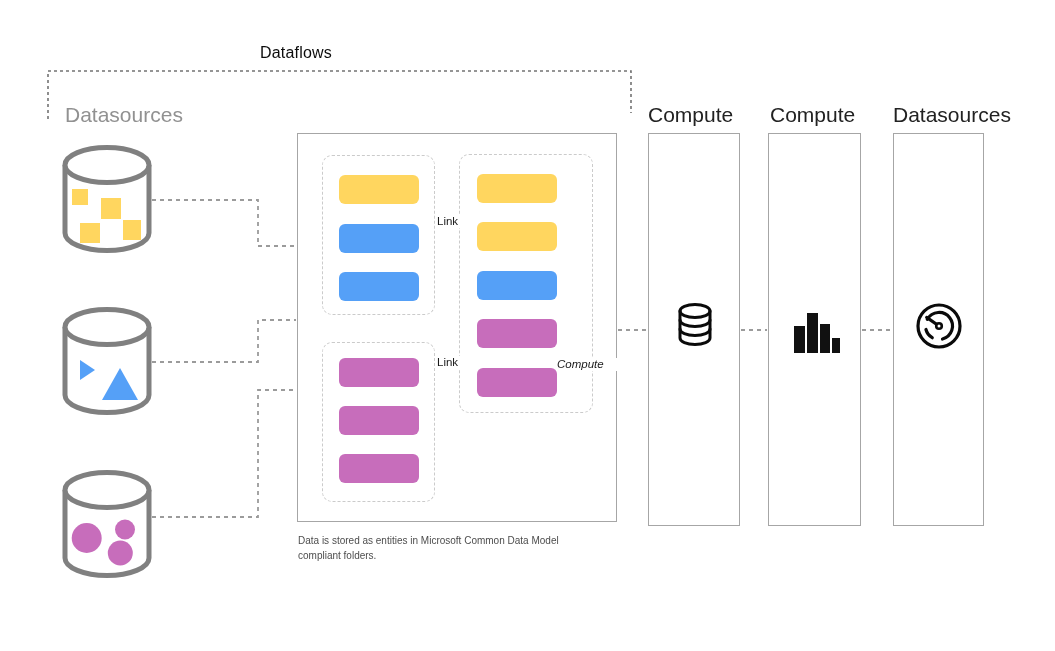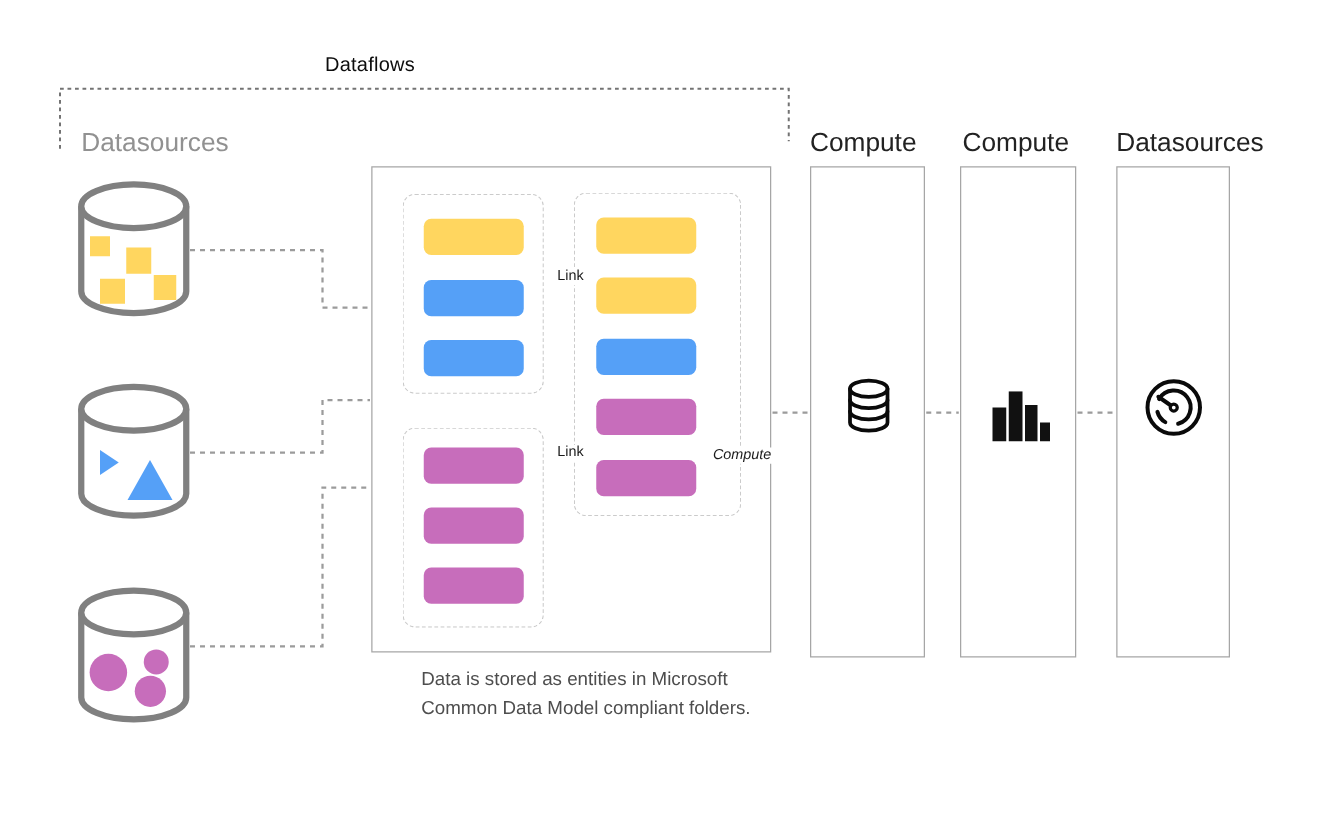--- a/index.html
+++ b/index.html
@@ -24,25 +24,25 @@
   .folder{
     position:absolute;border:1.5px dashed var(--folder_dashed_border);border-radius:10px;
     box-sizing:border-box;display:flex;flex-direction:column;
   }
   .entity{width:80px;height:29px;border-radius:6px;flex:0 0 auto;}
   #folder-src-1{left:322px;top:155px;width:113px;height:160px;padding:19px 0 0 16px;row-gap:19.5px;}
   #folder-src-2{left:322px;top:342px;width:113px;height:160px;padding:15px 0 0 16px;row-gap:19px;}
   #folder-model{left:459px;top:154px;width:134px;height:259px;padding:19px 0 0 17px;row-gap:19.4px;}
 
   .note{
-    font-size:11.5px;color:#1a1a1a;background:#fff;text-align:right;line-height:1.1;
+    font-size:11.5px;color:#1a1a1a;background:#fff;text-align:left;line-height:1.1;
     padding:0 1px;white-space:nowrap;
   }
   .caption{
-    left:298px;top:533px;width:280px;font-size:15px;line-height:1.5;color:var(--caption_text);margin-left:39px;
+    left:298px;top:533px;width:280px;font-size:10px;line-height:1.5;color:var(--caption_text);
   }
 
   .cyl-stroke{stroke:var(--cylinder_stroke);stroke-width:5;fill:#fff;}
   .shape-yellow{fill:var(--yellow);}
   .shape-blue{fill:var(--blue);}
   .shape-magenta{fill:var(--magenta);}
 
   .bracket{stroke:var(--bracket_dashed);stroke-width:1.6;stroke-dasharray:3 3;fill:none;}
   .conn{stroke:var(--connector_dashed);stroke-width:1.8;stroke-dasharray:4 4;fill:none;}
   .ann{stroke:var(--annotation_black);stroke-width:2.2;fill:none;stroke-linecap:round;}

